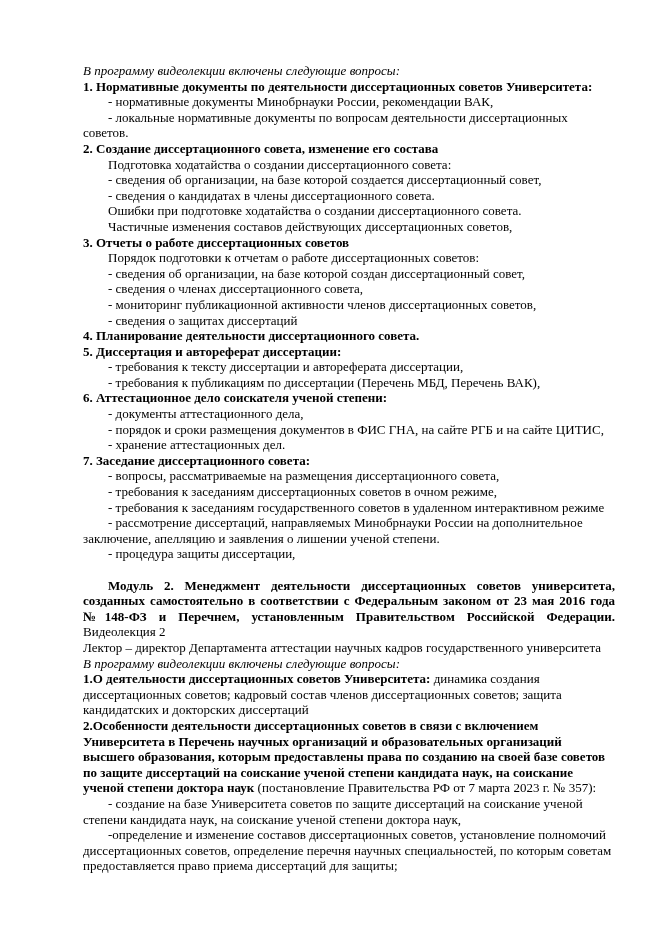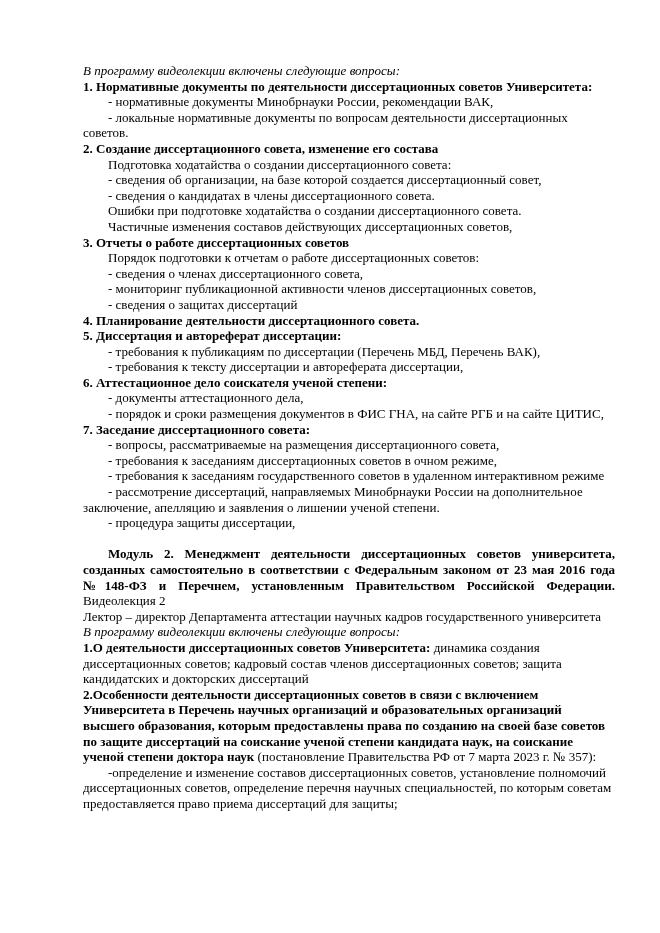--- a/index.html
+++ b/index.html
@@ -50,37 +50,40 @@
       <p class="para indent"><span>- нормативные документы Минобрнауки России, рекомендации ВАК,</span></p>
       <p class="para indent"><span>- локальные нормативные документы по вопросам деятельности диссертационных советов.</span></p>
       <p class="para plain"><span class="run-b">2. Создание диссертационного совета, изменение его состава</span></p>
       <p class="para indent"><span>Подготовка ходатайства о создании диссертационного совета:</span></p>
       <p class="para indent"><span>- сведения об организации, на базе которой создается диссертационный совет,</span></p>
       <p class="para indent"><span>- сведения о кандидатах в члены диссертационного совета.</span></p>
       <p class="para indent"><span>Ошибки при подготовке ходатайства о создании диссертационного совета.</span></p>
       <p class="para indent"><span>Частичные изменения составов действующих диссертационных советов,</span></p>
       <p class="para plain"><span class="run-b">3. Отчеты о работе диссертационных советов</span></p>
       <p class="para indent"><span>Порядок подготовки к отчетам о работе диссертационных советов:</span></p>
+      <p class="para indent"><span>- сведения об организации, на базе которой создан диссертационный совет,</span></p>
       <p class="para indent"><span>- сведения о членах диссертационного совета,</span></p>
       <p class="para indent"><span>- мониторинг публикационной активности членов диссертационных советов,</span></p>
       <p class="para indent"><span>- сведения о защитах диссертаций</span></p>
       <p class="para plain"><span class="run-b">4. Планирование деятельности диссертационного совета.</span></p>
       <p class="para plain"><span class="run-b">5. Диссертация и автореферат диссертации:</span></p>
+      <p class="para indent"><span>- требования к тексту диссертации и автореферата диссертации,</span></p>
       <p class="para indent"><span>- требования к публикациям по диссертации (Перечень МБД, Перечень ВАК),</span></p>
-      <p class="para indent"><span>- требования к тексту диссертации и автореферата диссертации,</span></p>
       <p class="para plain"><span class="run-b">6. Аттестационное дело соискателя ученой степени:</span></p>
       <p class="para indent"><span>- документы аттестационного дела,</span></p>
       <p class="para indent"><span>- порядок и сроки размещения документов в ФИС ГНА, на сайте РГБ и на сайте ЦИТИС,</span></p>
+      <p class="para indent"><span>- хранение аттестационных дел.</span></p>
       <p class="para plain"><span class="run-b">7. Заседание диссертационного совета:</span></p>
       <p class="para indent"><span>- вопросы, рассматриваемые на размещения диссертационного совета,</span></p>
       <p class="para indent"><span>- требования к заседаниям диссертационных советов в очном режиме,</span></p>
       <p class="para indent"><span>- требования к заседаниям государственного советов в удаленном интерактивном режиме</span></p>
       <p class="para indent"><span>- рассмотрение диссертаций, направляемых Минобрнауки России на дополнительное заключение, апелляцию и заявления о лишении ученой степени.</span></p>
       <p class="para indent"><span>- процедура защиты диссертации,</span></p>
       <p class="para spacer"></p>
       <p class="para justify"><span class="run-b">Модуль 2. Менеджмент деятельности диссертационных советов университета, созданных самостоятельно в соответствии с Федеральным законом от 23 мая 2016 года №148-ФЗ и Перечнем, установленным Правительством Российской Федерации.</span><span> Видеолекция 2</span></p>
       <p class="para plain"><span>Лектор – директор Департамента аттестации научных кадров государственного университета</span></p>
       <p class="para plain"><span class="run-i">В программу видеолекции включены следующие вопросы:</span></p>
       <p class="para plain"><span class="run-b">1.О деятельности диссертационных советов Университета:</span><span> динамика создания диссертационных советов; кадровый состав членов диссертационных советов; защита кандидатских и докторских диссертаций</span></p>
       <p class="para plain"><span class="run-b">2.Особенности деятельности диссертационных советов в связи с включением Университета в Перечень научных организаций и образовательных организаций высшего образования, которым предоставлены права по созданию на своей базе советов по защите диссертаций на соискание ученой степени кандидата наук, на соискание ученой степени доктора наук</span><span> (постановление Правительства РФ от 7 марта 2023 г. № 357):</span></p>
+      <p class="para indent"><span>- создание на базе Университета советов по защите диссертаций на соискание ученой степени кандидата наук, на соискание ученой степени доктора наук,</span></p>
       <p class="para indent"><span>-определение и изменение составов диссертационных советов, установление полномочий диссертационных советов, определение перечня научных специальностей, по которым советам предоставляется право приема диссертаций для защиты;</span></p>
     </div>
 </div>
 
 </body></html>

